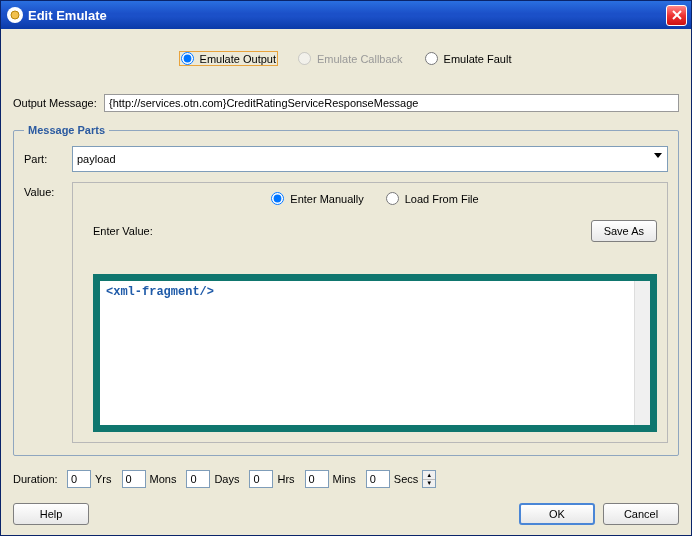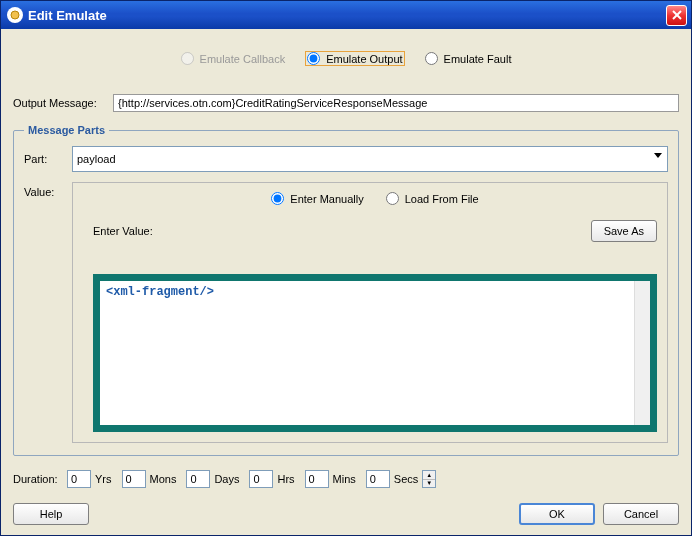--- a/index.html
+++ b/index.html
@@ -66,21 +66,21 @@
   }
   .radio-group.disabled {
     color: #999;
     cursor: default;
   }
   .radio-group input { margin: 0 2px 0 0; }
   
   .row {
     display: flex;
     align-items: center;
-    gap: 12px;
+    gap: 3px;
     margin-bottom: 12px;
   }
   .row .lbl { width: 88px; text-align: left; }
   .txtfield {
     flex: 1;
     border: 1px solid #999;
     background: #fff;
     padding: 2px 4px;
     height: 18px;
     font-family: inherit;
@@ -251,27 +251,27 @@
     <svg width="10" height="10" viewBox="0 0 10 10">
       <line x1="1" y1="1" x2="9" y2="9" stroke="#fff" stroke-width="2"></line>
       <line x1="9" y1="1" x2="1" y2="9" stroke="#fff" stroke-width="2"></line>
     </svg>
   </div>
 </div>
 
 <div class="content">
 
   <div class="radiorow">
+    <label class="radio-group highlighted">
+      <input type="radio" checked="" style="">
+      <span>Emulate Output</span>
+    </label>
     <label class="radio-group disabled">
       <input type="radio" disabled="" style="">
       <span>Emulate Callback</span>
-    </label>
-    <label class="radio-group highlighted">
-      <input type="radio" checked="" style="">
-      <span>Emulate Output</span>
     </label>
     <label class="radio-group">
       <input type="radio" style="">
       <span>Emulate Fault</span>
     </label>
   </div>
 
   <div class="row">
     <span class="lbl">Output Message:</span>
     <input type="text" class="txtfield" readonly="" value="{http://services.otn.com}CreditRatingServiceResponseMessage" style="">

